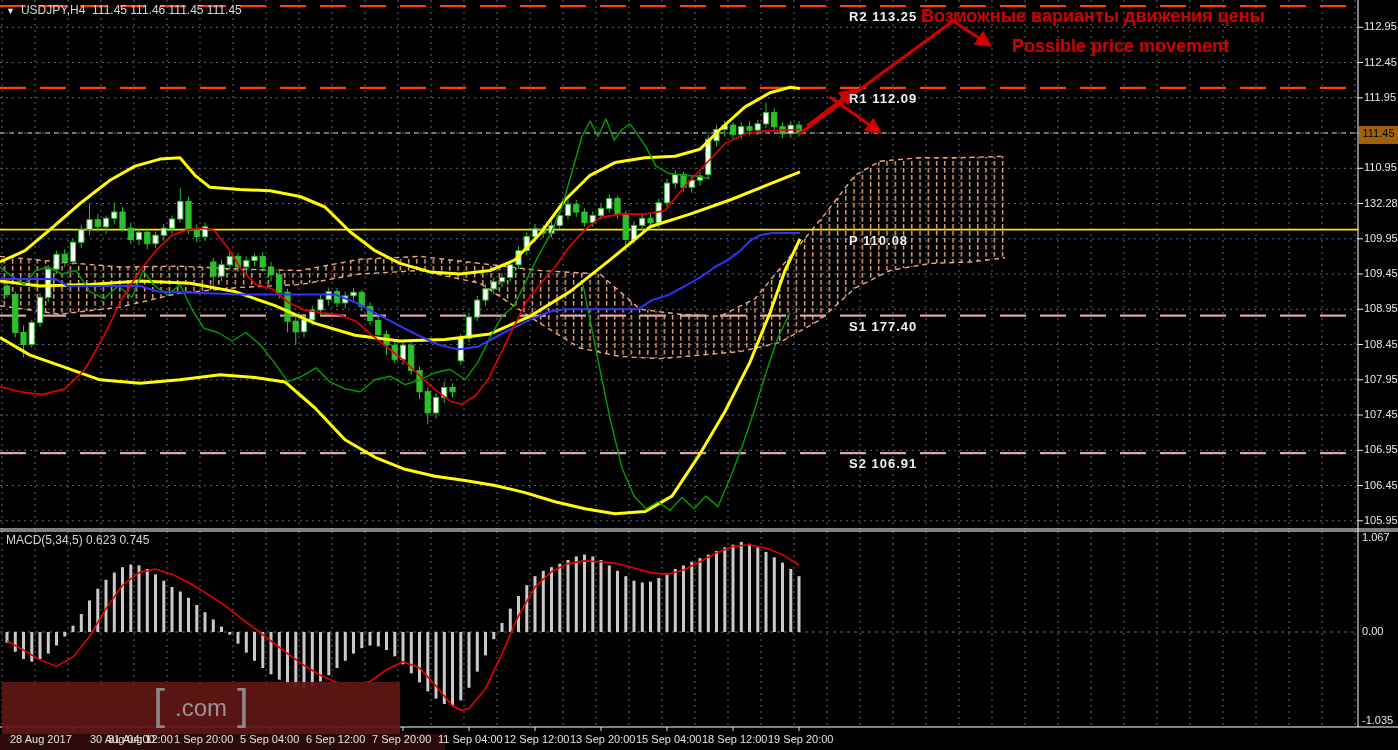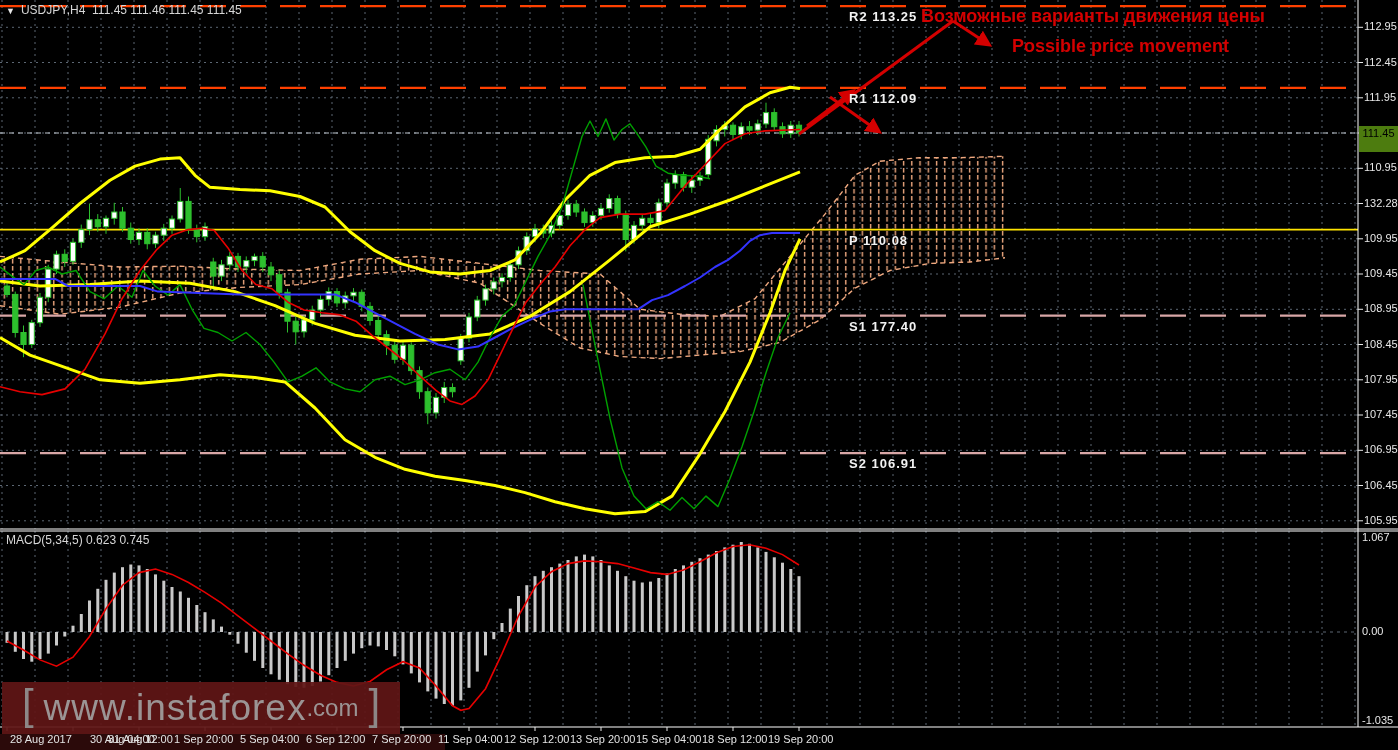--- a/index.html
+++ b/index.html
@@ -8,21 +8,21 @@
   #chart-svg{position:absolute;left:0;top:0;}
   .ovl{position:absolute;white-space:nowrap;pointer-events:none;}
   #title-bar{left:6px;top:3px;color:#d6d6d6;font-size:12px;}
   #title-bar .tri{font-size:9px;color:#e8e8e8;margin-right:6px;}
   #macd-title{left:6px;top:533px;color:#d6d6d6;font-size:12px;}
   .lvl-label{color:#f2f2f2;font-size:13px;font-weight:bold;letter-spacing:1px;
              text-shadow:1px 1px 0 #000;padding-left:32px;}
   .time-label{color:#e3e3e3;font-size:11px;top:733px;}
   .price-label{color:#e8e8e8;font-size:11px;left:1364px;}
   .macd-scale{color:#e8e8e8;font-size:11px;left:1362px;}
-  #cur-price-tag{left:1359px;top:126px;width:39px;height:26px;background:#4d7c0f;color:#000;
+  #cur-price-tag{left:1359px;top:126px;width:39px;height:18px;background:#a16207;color:#000;
                  font-size:11px;text-align:center;line-height:14px;}
   #anno-ru{left:921px;top:6px;color:#d40000;font-size:18px;font-weight:bold;}
   #anno-en{left:1012px;top:36px;color:#d40000;font-size:18px;font-weight:bold;}
   #watermark{left:2px;top:682px;width:398px;height:52px;background:rgba(96,22,22,0.93);
              display:flex;align-items:center;justify-content:center;color:#9b9494;}
   #watermark .br{font-size:42px;font-weight:300;margin:0 10px 6px 10px;color:#8d8787;}
   #watermark .site{font-size:37px;letter-spacing:1px;}
   #watermark .tld{font-size:24px;}
   #watermark-tail{left:0;top:734px;width:445px;height:16px;background:rgba(96,22,22,0.45);}
 </style>
@@ -496,21 +496,20 @@
     <span class="tri">▼</span><span>USDJPY,H4</span>&nbsp;&nbsp;<span>111.45 111.46 111.45 111.45</span>
   </div>
 
   <div class="ovl" id="macd-title">MACD(5,34,5) 0.623 0.745</div>
 
   <div class="ovl" id="anno-en">Possible price movement</div>
   <div class="ovl" id="anno-ru">Возможные варианты движения цены</div>
 
   <div class="ovl" id="watermark">
     <span class="br">[</span>
-    <span class="site">www.instaforex</span>
     <span class="tld">.com</span>
     <span class="br">]</span>
   </div>
   <div class="ovl" id="watermark-tail"></div>
 
   <div class="ovl" id="cur-price-tag">111.45</div>
 
   <div id="labels-root">
       <div class="ovl price-label" style="top: 20px;">112.95</div>
       <div class="ovl price-label" style="top: 56px;">112.45</div>

